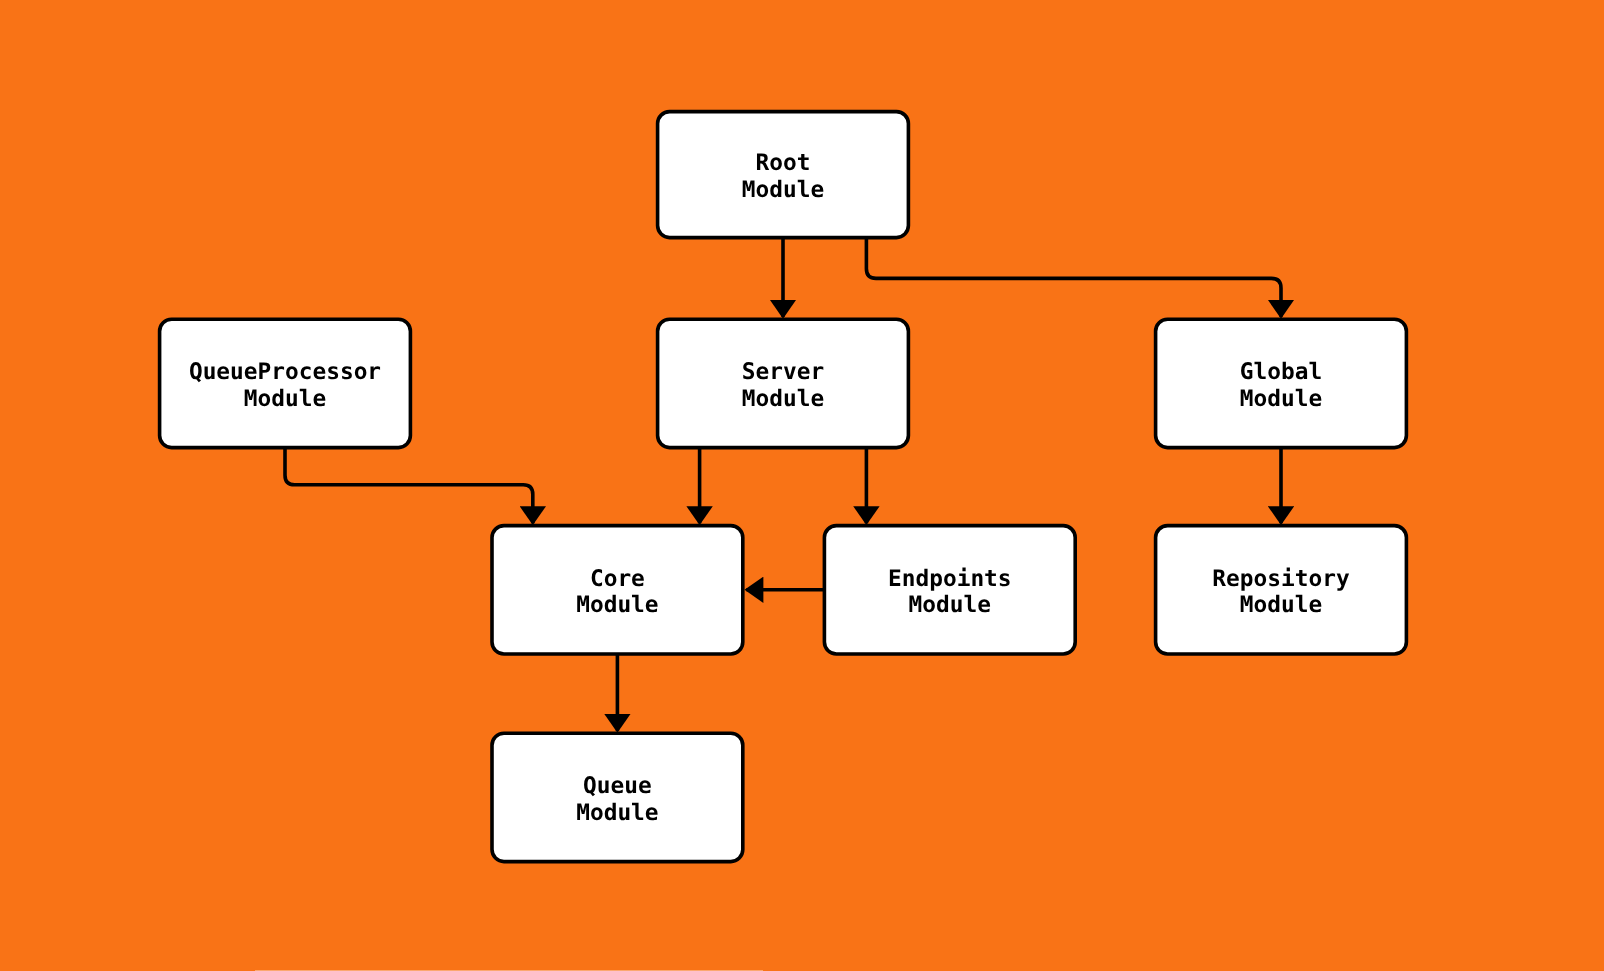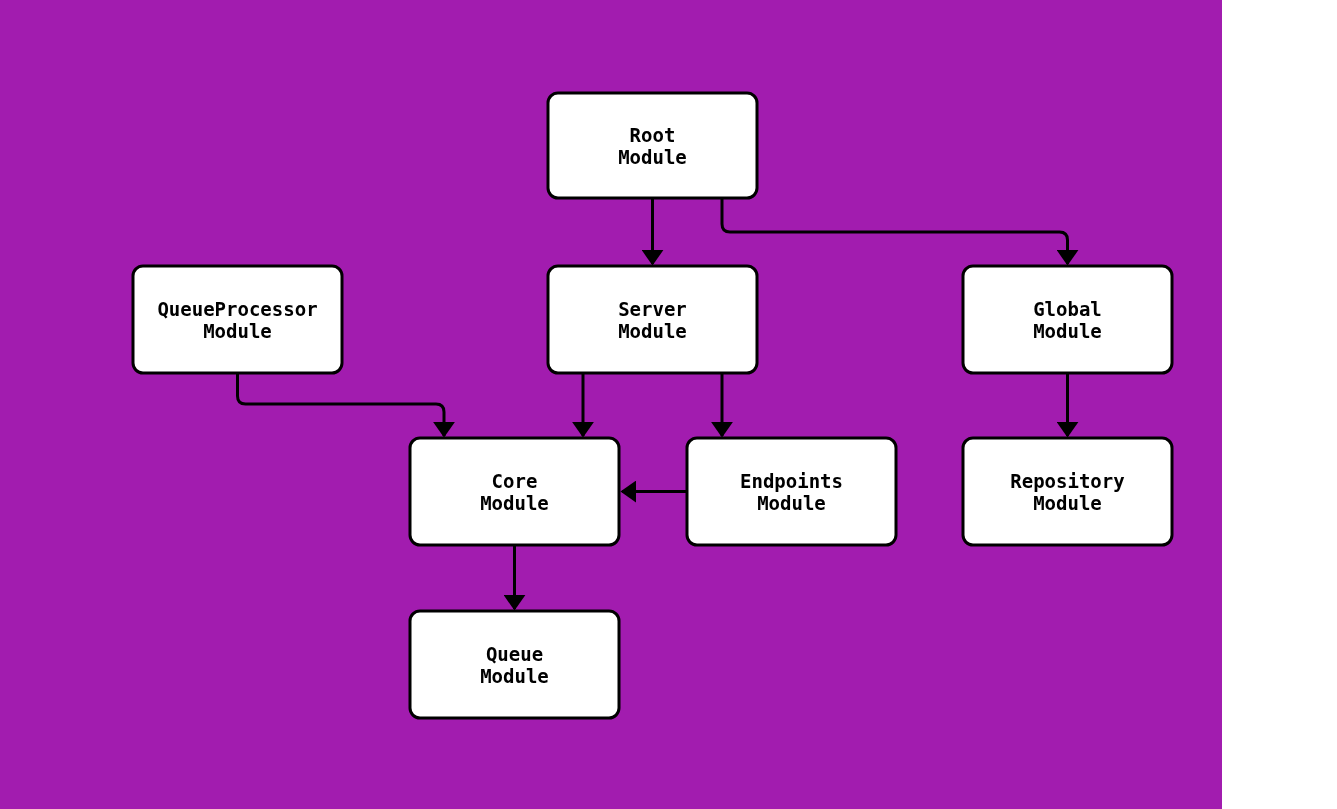--- a/index.html
+++ b/index.html
@@ -2,23 +2,23 @@
 <html><head>
 <meta charset="utf-8">
 <style>
   html, body {
     margin: 0;
     padding: 0;
     background: #ffffff;
   }
   .stage {
     position: relative;
-    width: 1222px;
+    width: 1337px;
     height: 809px;
-    background: #a21caf;
+    background: #f97316;
     overflow: hidden;
   }
   svg {
     display: block;
     font-family: "DejaVu Sans Mono", "Liberation Mono", monospace;
   }
   .node-box {
     fill: #ffffff;
     stroke: #000000;
     stroke-width: 3;

